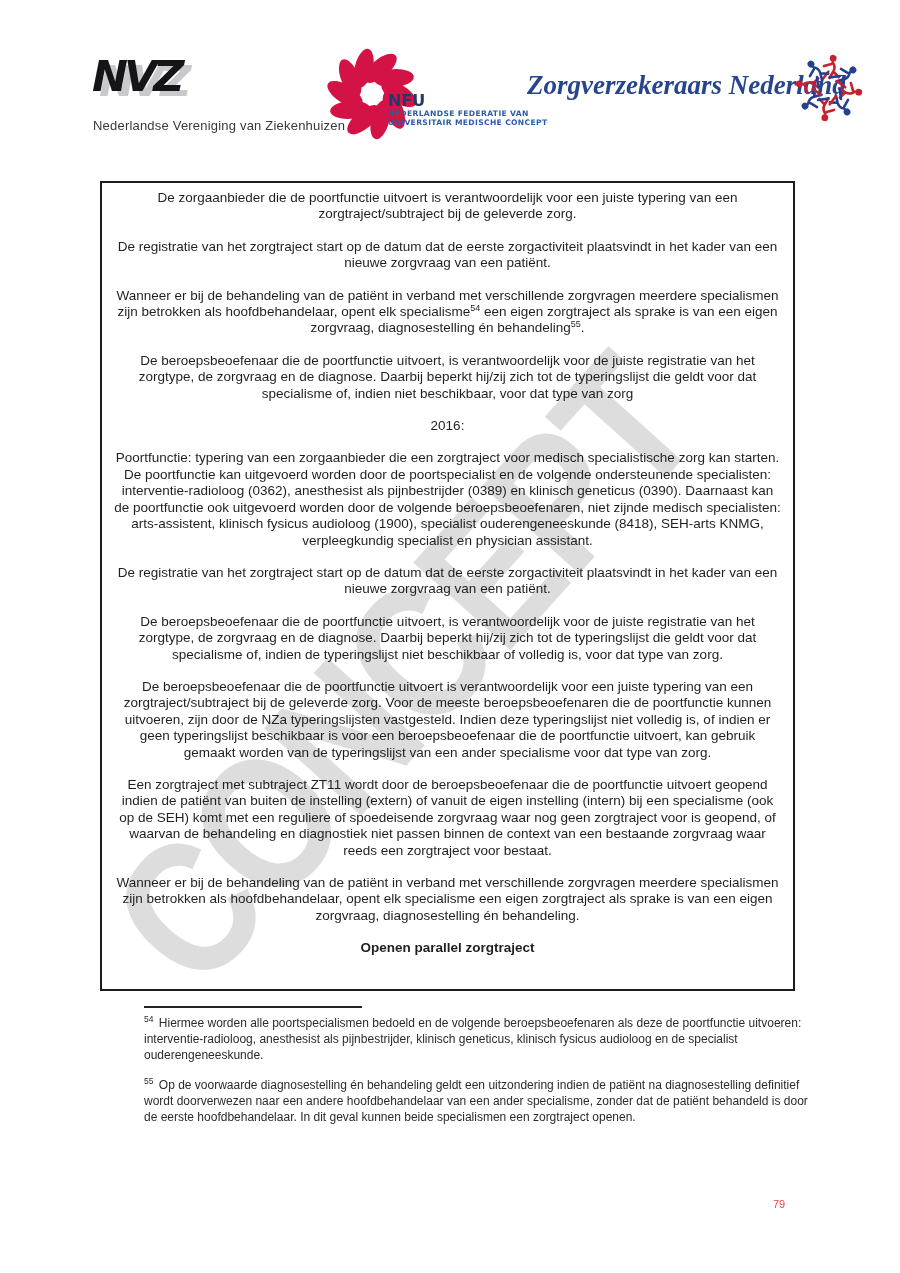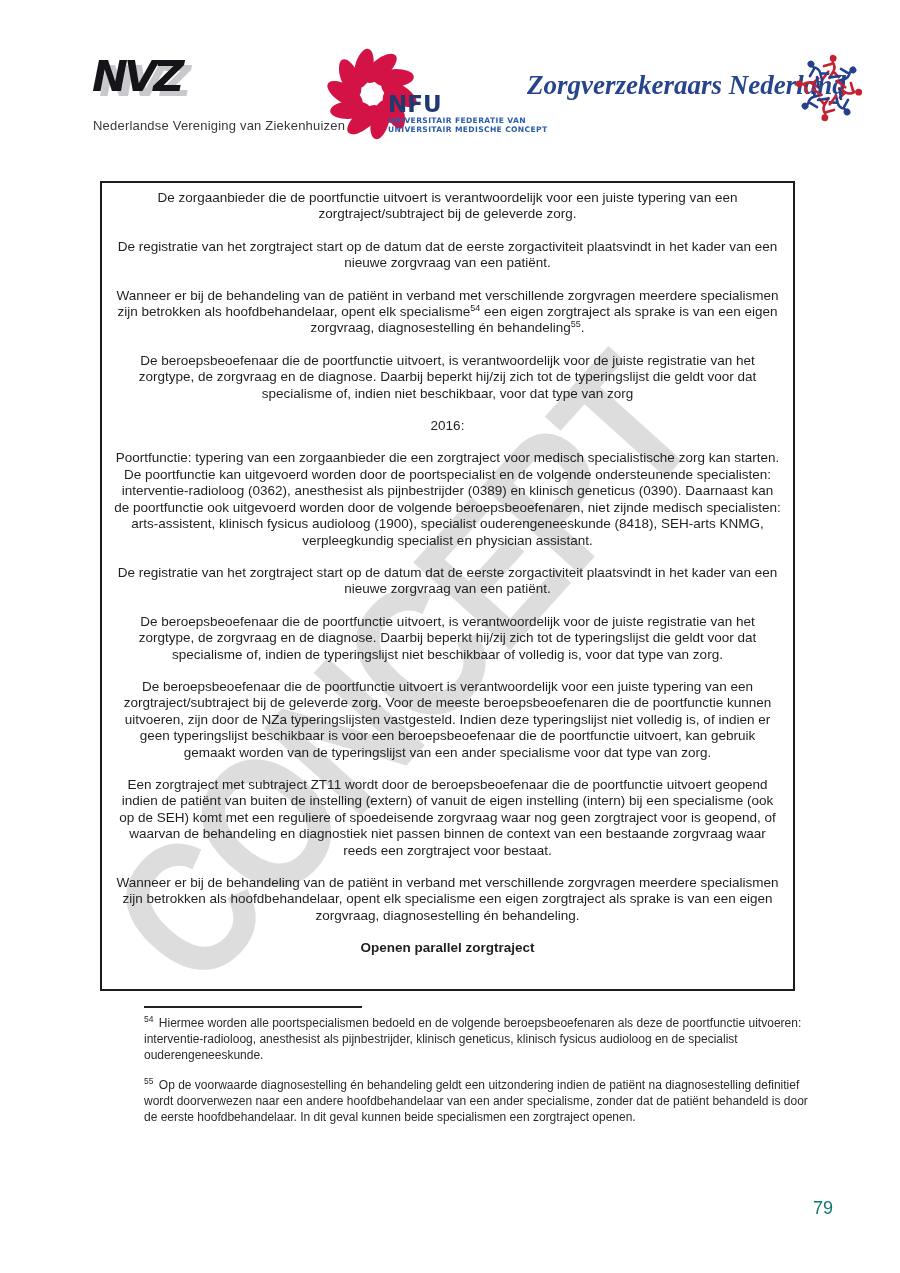--- a/index.html
+++ b/index.html
@@ -6,21 +6,21 @@
   body{
     width:900px;height:1273px;position:relative;background:#ffffff;
     font-family:"Liberation Sans", sans-serif;color:#212121;overflow:hidden;
   }
   
   .hdr{position:absolute;}
   #nvz-logo{left:90px;top:52px;}
   #nvz-tagline{left:93px;top:118px;font-size:13px;color:#38383c;letter-spacing:.2px;}
   #nfu-logo{left:322px;top:44px;}
   #nfu-textblock{left:388px;top:93px;width:150px;}
-  #nfu-name{font-family:"DejaVu Sans", sans-serif;font-weight:bold;font-size:23px;color:#1e3a6e;line-height:1;}
+  #nfu-name{font-family:"DejaVu Sans", sans-serif;font-weight:bold;font-size:16px;color:#1e3a6e;line-height:1;}
   .nfu-caption{font-family:"DejaVu Sans", sans-serif;font-weight:bold;font-size:7.6px;color:#2a5caa;letter-spacing:.35px;line-height:1.25;white-space:nowrap;}
   #zn-wordmark{left:527px;top:70px;font-family:"Liberation Serif", serif;font-style:italic;font-weight:bold;
     font-size:27px;color:#27458d;white-space:nowrap;}
   #zn-logo{left:788px;top:46px;}
   
   #doc-box{
     position:absolute;left:100px;top:181px;width:695px;height:810px;
     border:2px solid #1c1c1c;box-sizing:border-box;background:#fff;overflow:hidden;
   }
   #doc-box-content{position:relative;z-index:1;padding:7px 11px 0 11px;text-align:center;}
@@ -32,21 +32,21 @@
     transform:translate(-50%,-50%) rotate(-48deg) scaleX(.85);
     font-family:"Liberation Sans", sans-serif;font-weight:bold;font-size:190px;
     letter-spacing:-6px;color:#c7c7c7;opacity:.6;pointer-events:none;
   }
   
   #footnotes{position:absolute;left:107px;top:1006px;width:665px;margin-left:37px;}
   #footnote-rule{width:218px;border-top:2.5px solid #222;margin-bottom:8px;}
   .footnote{font-size:12px;line-height:15.8px;color:#2b2b2b;margin-bottom:15px;}
   .footnote sup{font-size:8.5px;line-height:0;margin-right:2px;}
   
-  #page-number{position:absolute;left:773px;top:1198px;font-size:18px;color:#0f766e;margin-left:40px;}
+  #page-number{position:absolute;left:773px;top:1198px;font-size:11px;color:#ef4444;}
 </style>
 </head>
 <body>
 
 <div class="hdr" id="nvz-logo">
   <svg width="112" height="52">
     <text x="9" y="44" font-family="DejaVu Sans, sans-serif" font-size="43" font-weight="bold" font-style="italic" letter-spacing="-4" fill="#c9c9cd">NVZ</text>
     <text x="2" y="39" font-family="DejaVu Sans, sans-serif" font-size="43" font-weight="bold" font-style="italic" letter-spacing="-4" fill="#151519">NVZ</text>
   </svg>
 </div>
@@ -64,21 +64,21 @@
       <ellipse cx="0" cy="0" rx="20" ry="9" transform="rotate(216) translate(27,0) rotate(32)"></ellipse>
       <ellipse cx="0" cy="0" rx="20" ry="9" transform="rotate(252) translate(27,0) rotate(32)"></ellipse>
       <ellipse cx="0" cy="0" rx="20" ry="9" transform="rotate(288) translate(27,0) rotate(32)"></ellipse>
       <ellipse cx="0" cy="0" rx="20" ry="9" transform="rotate(324) translate(27,0) rotate(32)"></ellipse>
     </g>
     <circle cx="0" cy="0" r="7" fill="#ffffff"></circle>
   </svg>
 </div>
 <div class="hdr" id="nfu-textblock">
   <div id="nfu-name">NFU</div>
-  <div class="nfu-caption">UNIVERSITAIR FEDERATIE VAN</div>
+  <div class="nfu-caption">NEDERLANDSE FEDERATIE VAN</div>
   <div class="nfu-caption">UNIVERSITAIR MEDISCHE CONCEPT</div>
 </div>
 
 <div class="hdr" id="zn-wordmark">Zorgverzekeraars Nederland</div>
 <div class="hdr" id="zn-logo">
   <svg width="82" height="84" viewBox="-41 -42 82 84">
     <g fill="none" stroke-linecap="round">
       <g transform="rotate(8)" stroke="#c8202f">
           <circle cx="0" cy="-30" r="3.4" fill="#c8202f" stroke="none"></circle>
           <path stroke-width="2.6" d="M0,-26 q4,4 2,9 l-3,7 m3,-7 l6,5 m-9,-12 l-7,3 m5,5 l-5,9"></path>

